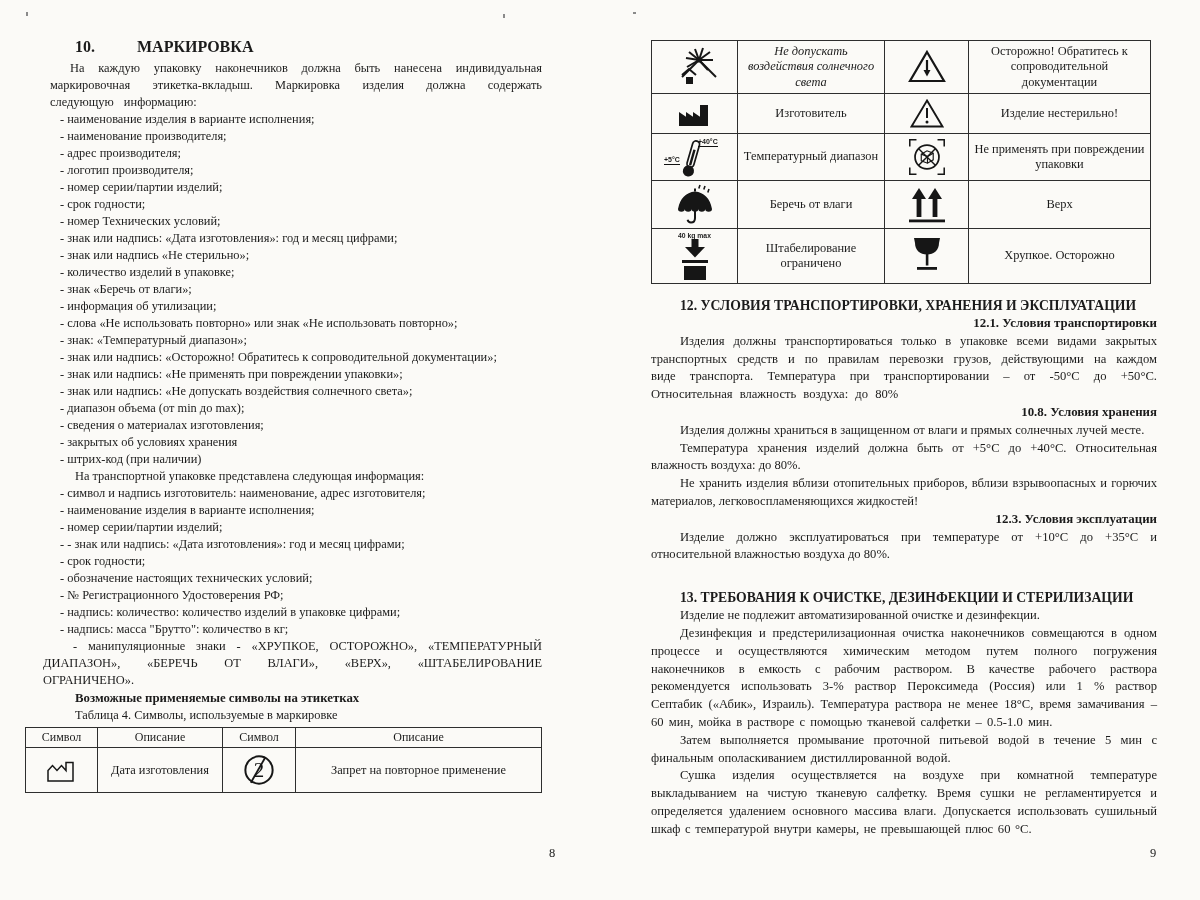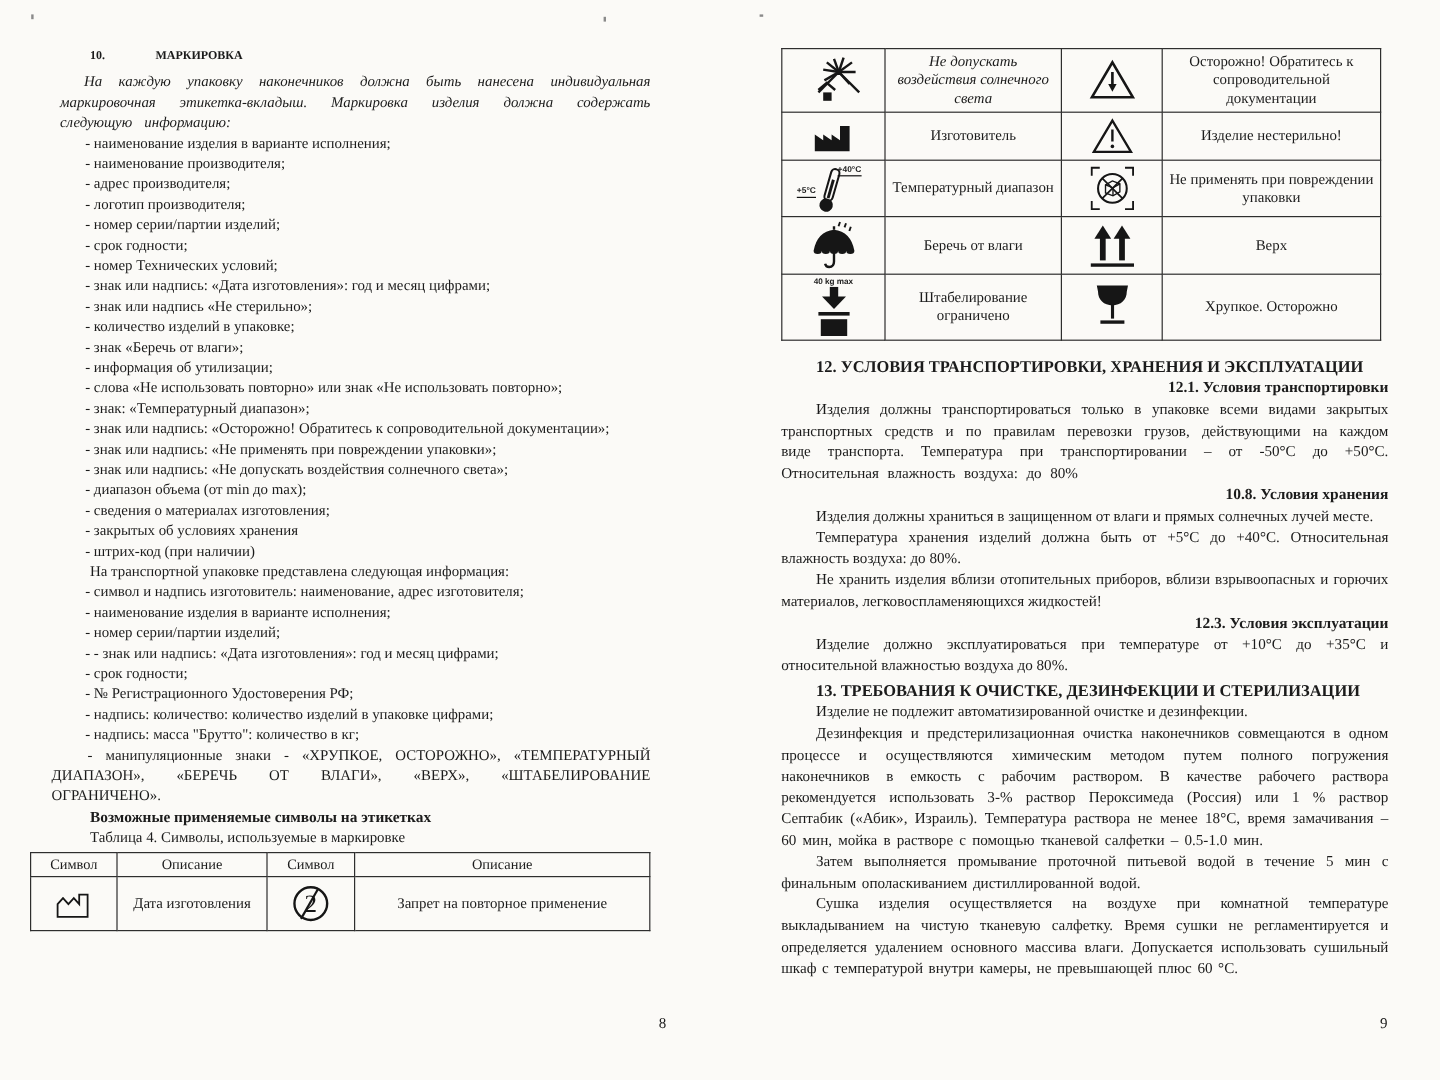--- a/index.html
+++ b/index.html
@@ -8,24 +8,24 @@
     font-family: "Liberation Serif", serif;
     background:#fbfaf7;
     color:#1b1b1b;
     position:relative;
     overflow:hidden;
   }
   .scan-tick { position:absolute; background:#8a8a8a; }
 
   
   .page-left { position:absolute; left:50px; top:38px; width:492px; font-size:12.4px; line-height:17px; }
-  .h-main { font-weight:bold; font-size:10px; margin-left:25px; margin-bottom:5px; }
+  .h-main { font-weight:bold; font-size:16px; margin-left:25px; margin-bottom:5px; }
   .h-main .gap { display:inline-block; width:42px; }
-  .intro { text-align:justify; text-indent:20px; word-spacing:7px;font-style:italic; }
-  .list { margin-left:21px; }
+  .intro { text-align:justify; text-indent:20px; word-spacing:7px; }
+  .list { margin-left:10px; }
   .list .li { white-space:nowrap; }
   .t-intro { margin-left:25px; }
   .wrapitem { margin-left:-7px; text-indent:30px; text-align:justify; word-spacing:6px; }
   .symbols-h { font-weight:bold; font-size:12.8px; margin-left:25px; margin-top:1px; }
   .tbl-caption { margin-left:25px; }
 
   table { border-collapse:collapse; }
   .ltable { margin-left:-25px; margin-top:3px; width:516px; table-layout:fixed; }
   .ltable td, .ltable th, .rtable td {
     border:1px solid #2e2e2e; text-align:center; vertical-align:middle;
@@ -46,21 +46,21 @@
   .rc1 { width:86px; } .rc2 { width:147px;font-style:italic; } .rc3 { width:84px; } .rc4 { width:182px; }
   .r1 { height:53px; } .r2 { height:40px; } .r3 { height:46px; } .r4 { height:48px; } .r5 { height:55px; }
   .sym { position:relative; }
 
   .h-sec { font-weight:bold; font-size:13.7px; margin-left:29px; margin-top:13px; line-height:18px; }
   .h-sub { font-weight:bold; font-size:12.9px; margin-left:29px;text-align:right; }
   .para { text-align:justify; text-indent:29px; }
   .ws1 { word-spacing:4px; }
   .ws2 { word-spacing:2px; }
   .ws3 { word-spacing:1.5px; }
-  .sp-top { margin-top:3px; }
+  .sp-top { margin-top:25px; }
 
   
   svg { display:block; margin:0 auto; }
   .icon-stack-label { font-size:6.8px; font-weight:bold; line-height:7px; font-family:"Liberation Sans",sans-serif; text-align:center; }
   .thermo-label { position:absolute; font-size:7px; font-weight:bold; font-family:"Liberation Sans",sans-serif; border-bottom:1px solid #111; line-height:8px; }
   .thermo-top { left:46px; top:4px; }
   .thermo-bot { left:12px; top:22px; }
 </style>
 </head>
 <body>
@@ -97,20 +97,21 @@
       <div class="li">- закрытых об условиях хранения</div>
       <div class="li">- штрих-код (при наличии)</div>
     </div>
   <div class="t-intro">На транспортной упаковке представлена следующая информация:</div>
   <div class="list">
       <div class="li">- символ и надпись изготовитель: наименование, адрес изготовителя;</div>
       <div class="li">- наименование изделия в варианте исполнения;</div>
       <div class="li">- номер серии/партии изделий;</div>
       <div class="li">- - знак или надпись: «Дата изготовления»: год и месяц цифрами;</div>
       <div class="li">- срок годности;</div>
+      <div class="li">- обозначение настоящих технических условий;</div>
       <div class="li">- № Регистрационного Удостоверения РФ;</div>
       <div class="li">- надпись: количество: количество изделий в упаковке цифрами;</div>
       <div class="li">- надпись: масса "Брутто": количество в кг;</div>
     </div>
   <div class="wrapitem">- манипуляционные знаки - «ХРУПКОЕ, ОСТОРОЖНО», «ТЕМПЕРАТУРНЫЙ ДИАПАЗОН», «БЕРЕЧЬ ОТ ВЛАГИ», «ВЕРХ», «ШТАБЕЛИРОВАНИЕ ОГРАНИЧЕНО».</div>
   <div class="symbols-h">Возможные применяемые символы на этикетках</div>
   <div class="tbl-caption">Таблица 4. Символы, используемые в маркировке</div>
 
   <table class="ltable">
     <tbody>

